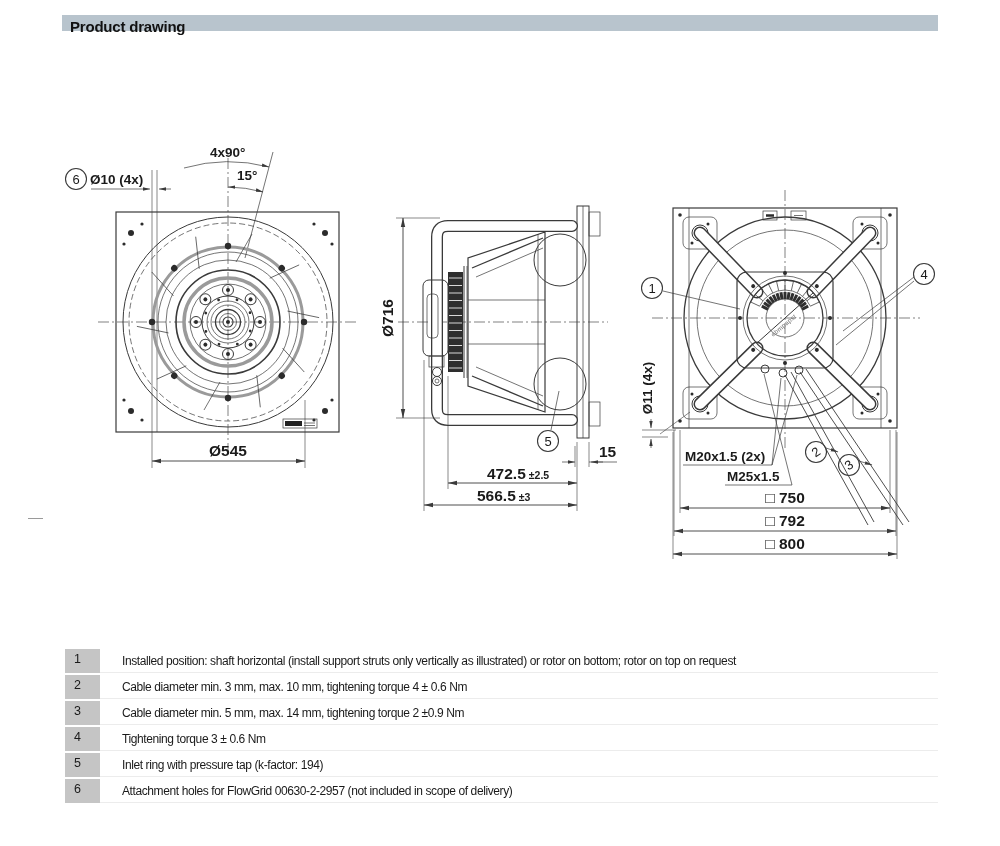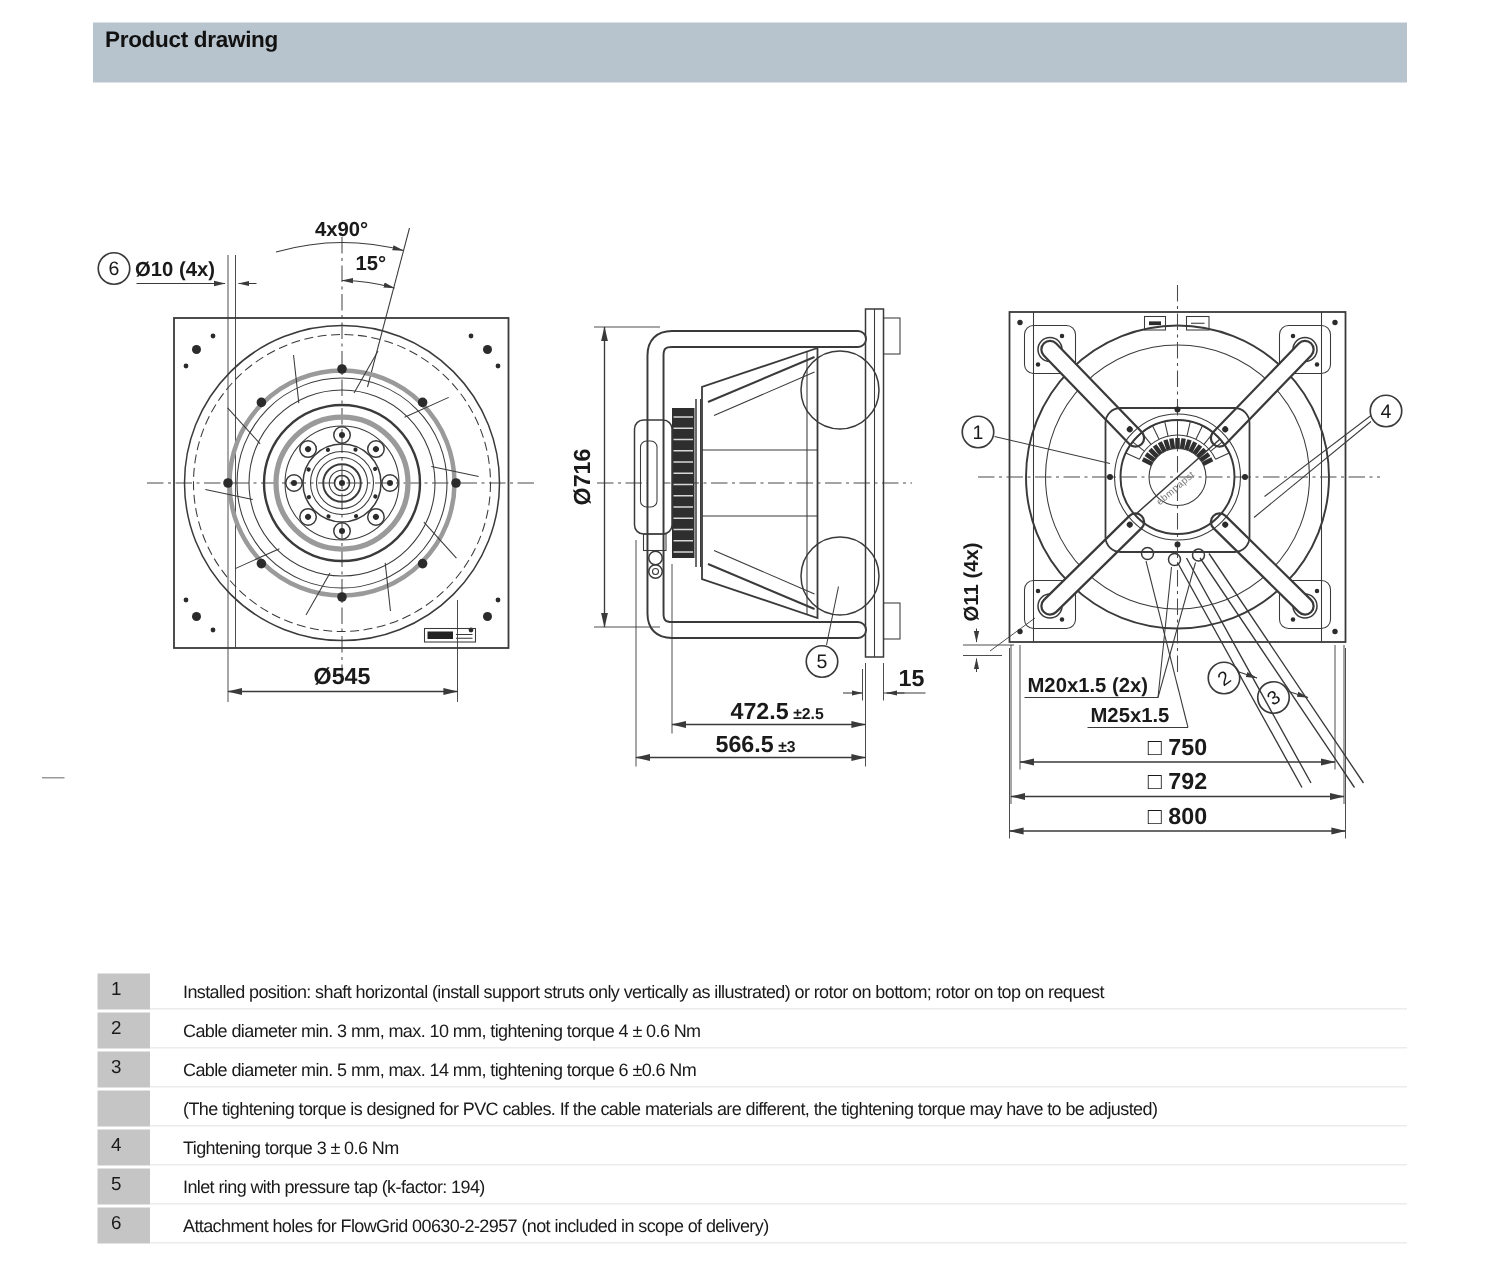--- a/index.html
+++ b/index.html
@@ -1,17 +1,17 @@
 <!DOCTYPE html>
 <html><head>
 <meta charset="utf-8">
 <style>
   html,body{width:1000px;height:846px;margin:0;padding:0;background:#fff;
     font-family:"Liberation Sans",sans-serif;color:#1a1a1a;position:relative;overflow:hidden}
-  .header-bar{position:absolute;left:62px;top:15px;width:876px;height:40px;
+  .header-bar{position:absolute;left:62px;top:15px;width:876px;height:16px;
     background:#b8c4cd;box-sizing:border-box;padding-left:8px;
     font-size:15px;font-weight:bold;line-height:24px;letter-spacing:-0.2px;color:#111}
   .margin-mark{position:absolute;left:28px;top:518px;width:15px;height:1px;background:#9a9a9a}
   .drawing-svg{position:absolute;left:0;top:0}
   svg text{font-family:"Liberation Sans",sans-serif;fill:#1a1a1a}
   .ln{stroke:#3a3a3a;fill:none}
   .thin{stroke:#3a3a3a;stroke-width:0.7;fill:none}
   .ext{stroke:#3a3a3a;stroke-width:0.6;fill:none}
   .cl{stroke:#4a4a4a;stroke-width:0.7;fill:none;stroke-dasharray:11 3 2 3}
   .dash{stroke:#3a3a3a;stroke-width:0.7;fill:none;stroke-dasharray:6 3}
@@ -379,27 +379,21 @@
   </div>
   <div class="nrow">
     <div class="ncell">2</div>
     <div class="tcell">
         <span class="twrap">Cable diameter min. 3 mm, max. 10 mm, tightening torque 4 ± 0.6 Nm</span>
       </div>
   </div>
   <div class="nrow">
     <div class="ncell">3</div>
     <div class="tcell">
-        <span class="twrap">Cable diameter min. 5 mm, max. 14 mm, tightening torque 6 ±0.6 Nm</span>
-      </div>
-  </div>
-  <div class="nrow">
-    <div class="ncell"></div>
-    <div class="tcell">
-        <span class="twrap w2">(The tightening torque is designed for PVC cables. If the cable materials are different, the tightening torque may have to be adjusted)</span>
+        <span class="twrap">Cable diameter min. 5 mm, max. 14 mm, tightening torque 2 ±0.9 Nm</span>
       </div>
   </div>
   <div class="nrow">
     <div class="ncell">4</div>
     <div class="tcell">
         <span class="twrap">Tightening torque 3 ± 0.6 Nm</span>
       </div>
   </div>
   <div class="nrow">
     <div class="ncell">5</div>

